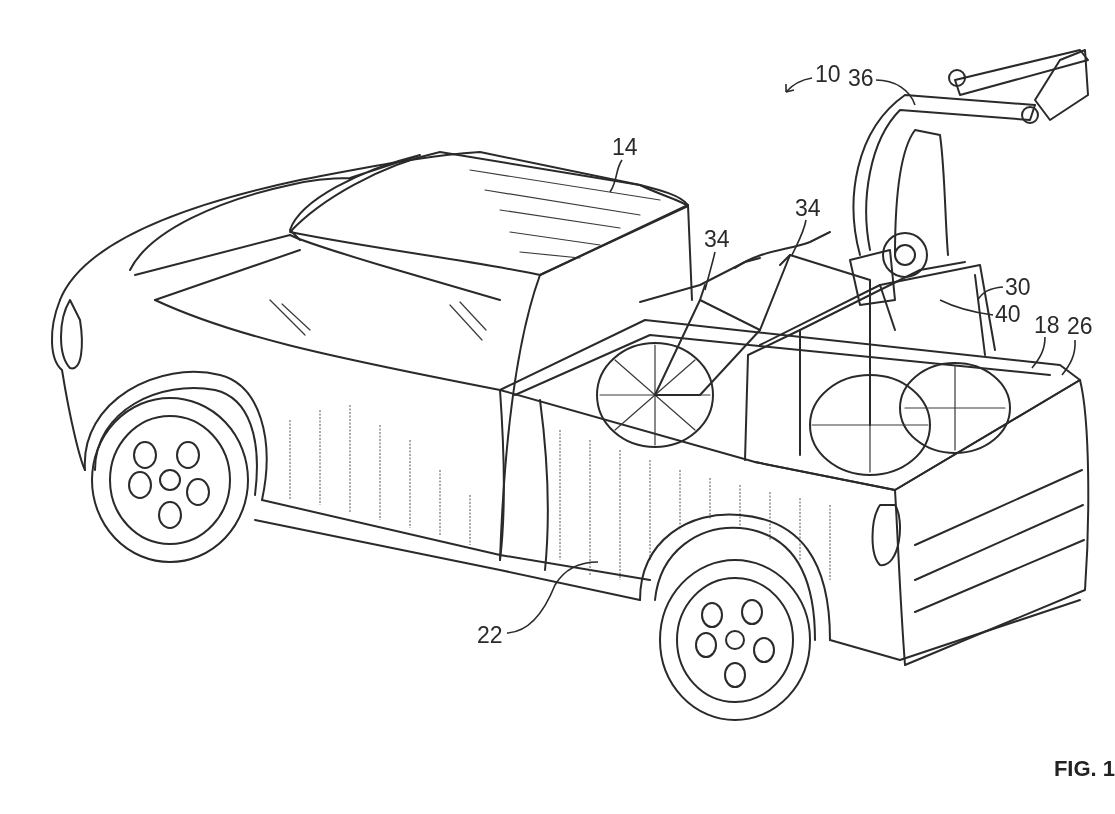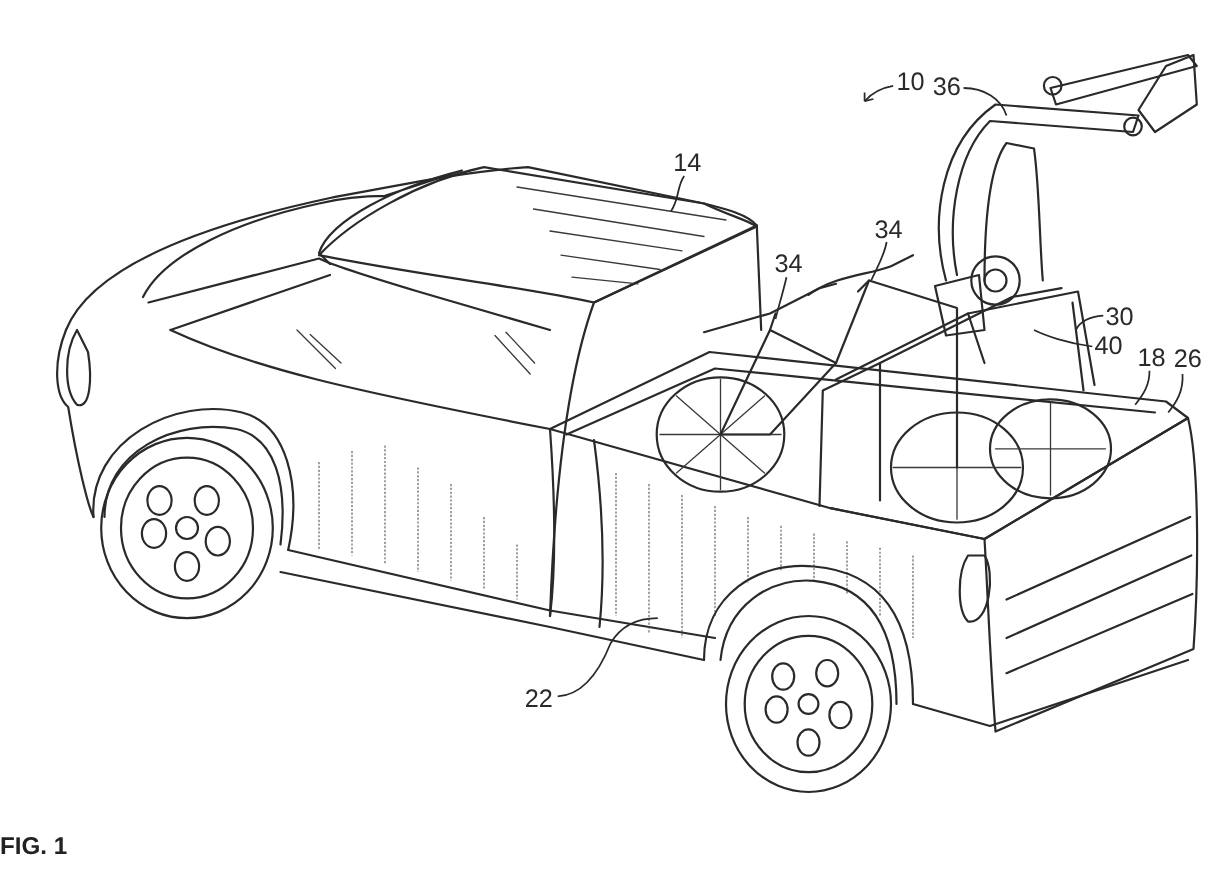--- a/index.html
+++ b/index.html
@@ -3,21 +3,21 @@
 <meta charset="utf-8">
 <style>
   html, body { margin: 0; padding: 0; background: #ffffff; }
   body { width: 1115px; height: 814px; position: relative; overflow: hidden; }
   #figure { position: absolute; left: 0; top: 0; }
   .ln { fill: none; stroke: #2a2a2a; stroke-width: 2; stroke-linecap: round; stroke-linejoin: round; }
   .thin { fill: none; stroke: #3a3a3a; stroke-width: 1.2; stroke-linecap: round; }
   .hatch { fill: none; stroke: #555; stroke-width: 1; stroke-dasharray: 2 1.5; }
   .lead { fill: none; stroke: #2a2a2a; stroke-width: 1.6; }
   .ref { font-family: "Liberation Sans", sans-serif; font-size: 23px; fill: #2a2a2a; }
-  .caption { position: absolute; left: 0; width: 1115px; top: 756px; text-align: left;
+  .caption { position: absolute; left: 0; width: 1115px; top: 756px; text-align: right;
              font-family: "Liberation Sans", sans-serif; font-weight: bold; font-size: 22px; color: #222; }
 </style>
 </head>
 <body>
 
 <svg id="figure" width="1115" height="814" viewBox="0 0 1115 814">
 
   <g>
 
     <path class="ln" d="M 60 300 C 80 250, 160 210, 300 180 C 380 165, 430 155, 480 152 L 640 185 C 660 190, 680 195, 688 205"></path>

